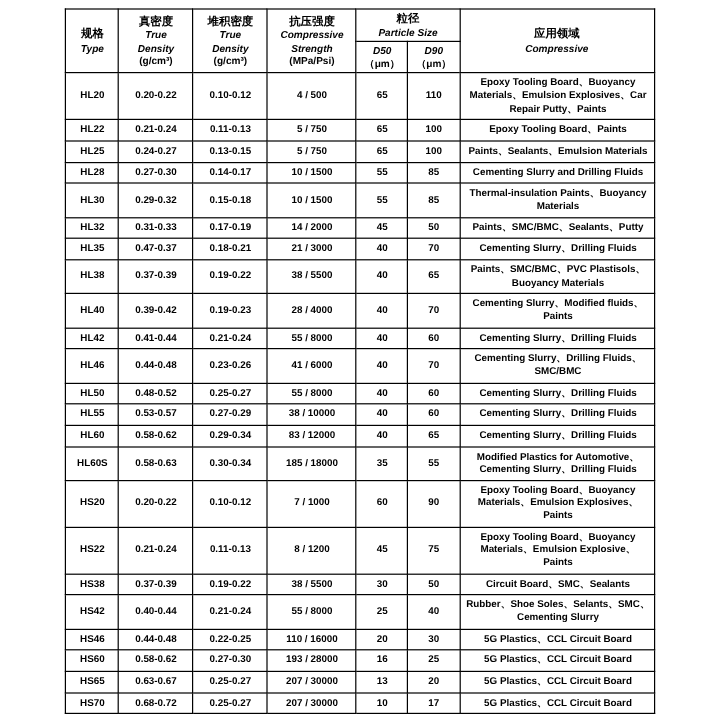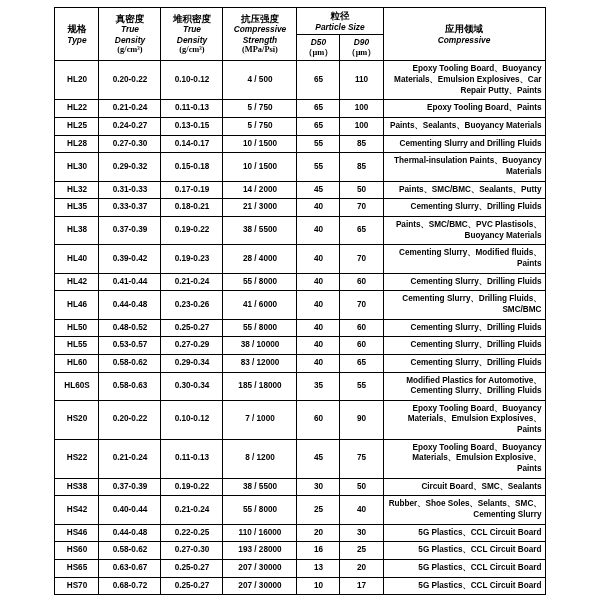--- a/index.html
+++ b/index.html
@@ -3,24 +3,24 @@
 <meta charset="utf-8">
 <style>
   html,body{margin:0;padding:0;background:#fff;}
   body{width:600px;height:600px;font-family:"Liberation Sans","DejaVu Sans",sans-serif;}
   .page{width:600px;height:600px;box-sizing:border-box;padding:7px 0;background:#fff;}
   table.spec{border-collapse:collapse;margin:0 auto;table-layout:fixed;width:490px;background:#fff;}
   table.spec th, table.spec td{border:1px solid #000;font-weight:bold;color:#000;box-sizing:border-box;}
   thead th{font-size:8.6px;text-align:center;vertical-align:middle;padding:2px 1px;line-height:1.25;}
   thead .zh{font-size:9.5px;display:block;}
   thead .en{font-size:8.4px;display:block;font-weight:bold;font-style:italic;}
-  thead .unit{font-size:8.4px;display:block;font-family:Liberation Serif, serif;}
+  thead .unit{font-size:8.4px;display:block;}
   tbody td{font-size:8.2px;padding:3px 3px;line-height:1.3;height:13px;}
   td.c{text-align:center;vertical-align:middle;}
-  td.apps{text-align:right;vertical-align:middle;padding-left:5px;}
+  td.apps{text-align:center;vertical-align:middle;padding-left:5px;}
   col.type{width:44px;} col.tden{width:62px;} col.bden{width:62px;}
   col.comp{width:74px;} col.d50{width:43px;} col.d90{width:43px;} col.apps{width:162px;}
 </style>
 </head>
 <body>
 
 <div class="page">
   <table class="spec">
     <colgroup>
       <col class="type">
@@ -94,21 +94,21 @@
           <td class="c">100</td>
           <td class="apps">Epoxy Tooling Board、Paints</td>
         </tr>
         <tr>
           <td class="c">HL25</td>
           <td class="c">0.24-0.27</td>
           <td class="c">0.13-0.15</td>
           <td class="c">5 / 750</td>
           <td class="c">65</td>
           <td class="c">100</td>
-          <td class="apps">Paints、Sealants、Buoyancy Materials</td>
+          <td class="apps">Paints、Sealants、Emulsion Materials</td>
         </tr>
         <tr>
           <td class="c">HL28</td>
           <td class="c">0.27-0.30</td>
           <td class="c">0.14-0.17</td>
           <td class="c">10 / 1500</td>
           <td class="c">55</td>
           <td class="c">85</td>
           <td class="apps">Cementing Slurry and Drilling Fluids</td>
         </tr>
@@ -125,21 +125,21 @@
           <td class="c">HL32</td>
           <td class="c">0.31-0.33</td>
           <td class="c">0.17-0.19</td>
           <td class="c">14 / 2000</td>
           <td class="c">45</td>
           <td class="c">50</td>
           <td class="apps">Paints、SMC/BMC、Sealants、Putty</td>
         </tr>
         <tr>
           <td class="c">HL35</td>
-          <td class="c">0.33-0.37</td>
+          <td class="c">0.47-0.37</td>
           <td class="c">0.18-0.21</td>
           <td class="c">21 / 3000</td>
           <td class="c">40</td>
           <td class="c">70</td>
           <td class="apps">Cementing Slurry、Drilling Fluids</td>
         </tr>
         <tr>
           <td class="c">HL38</td>
           <td class="c">0.37-0.39</td>
           <td class="c">0.19-0.22</td>

